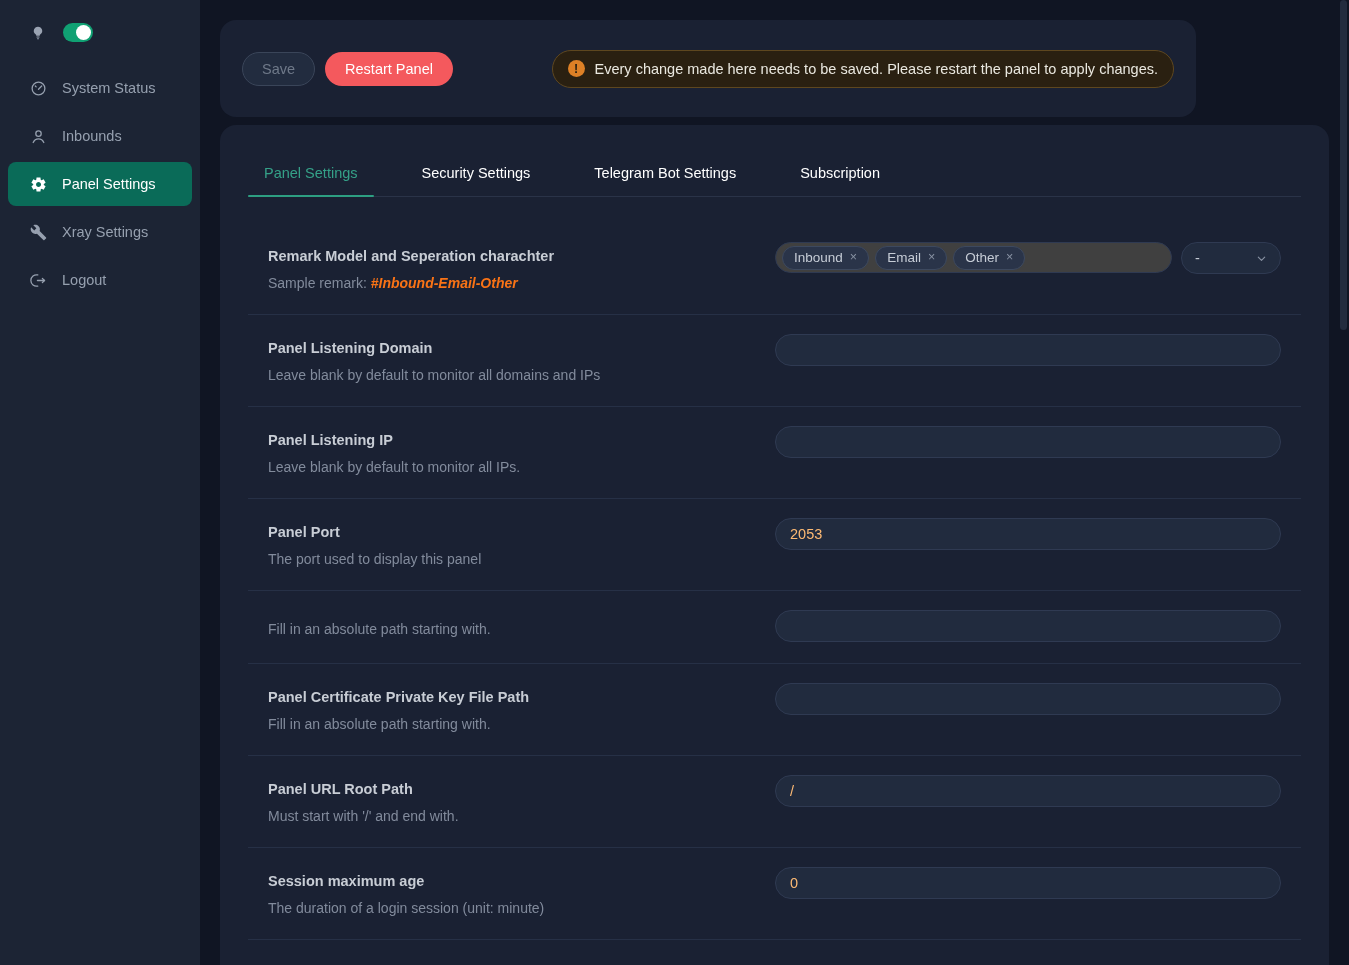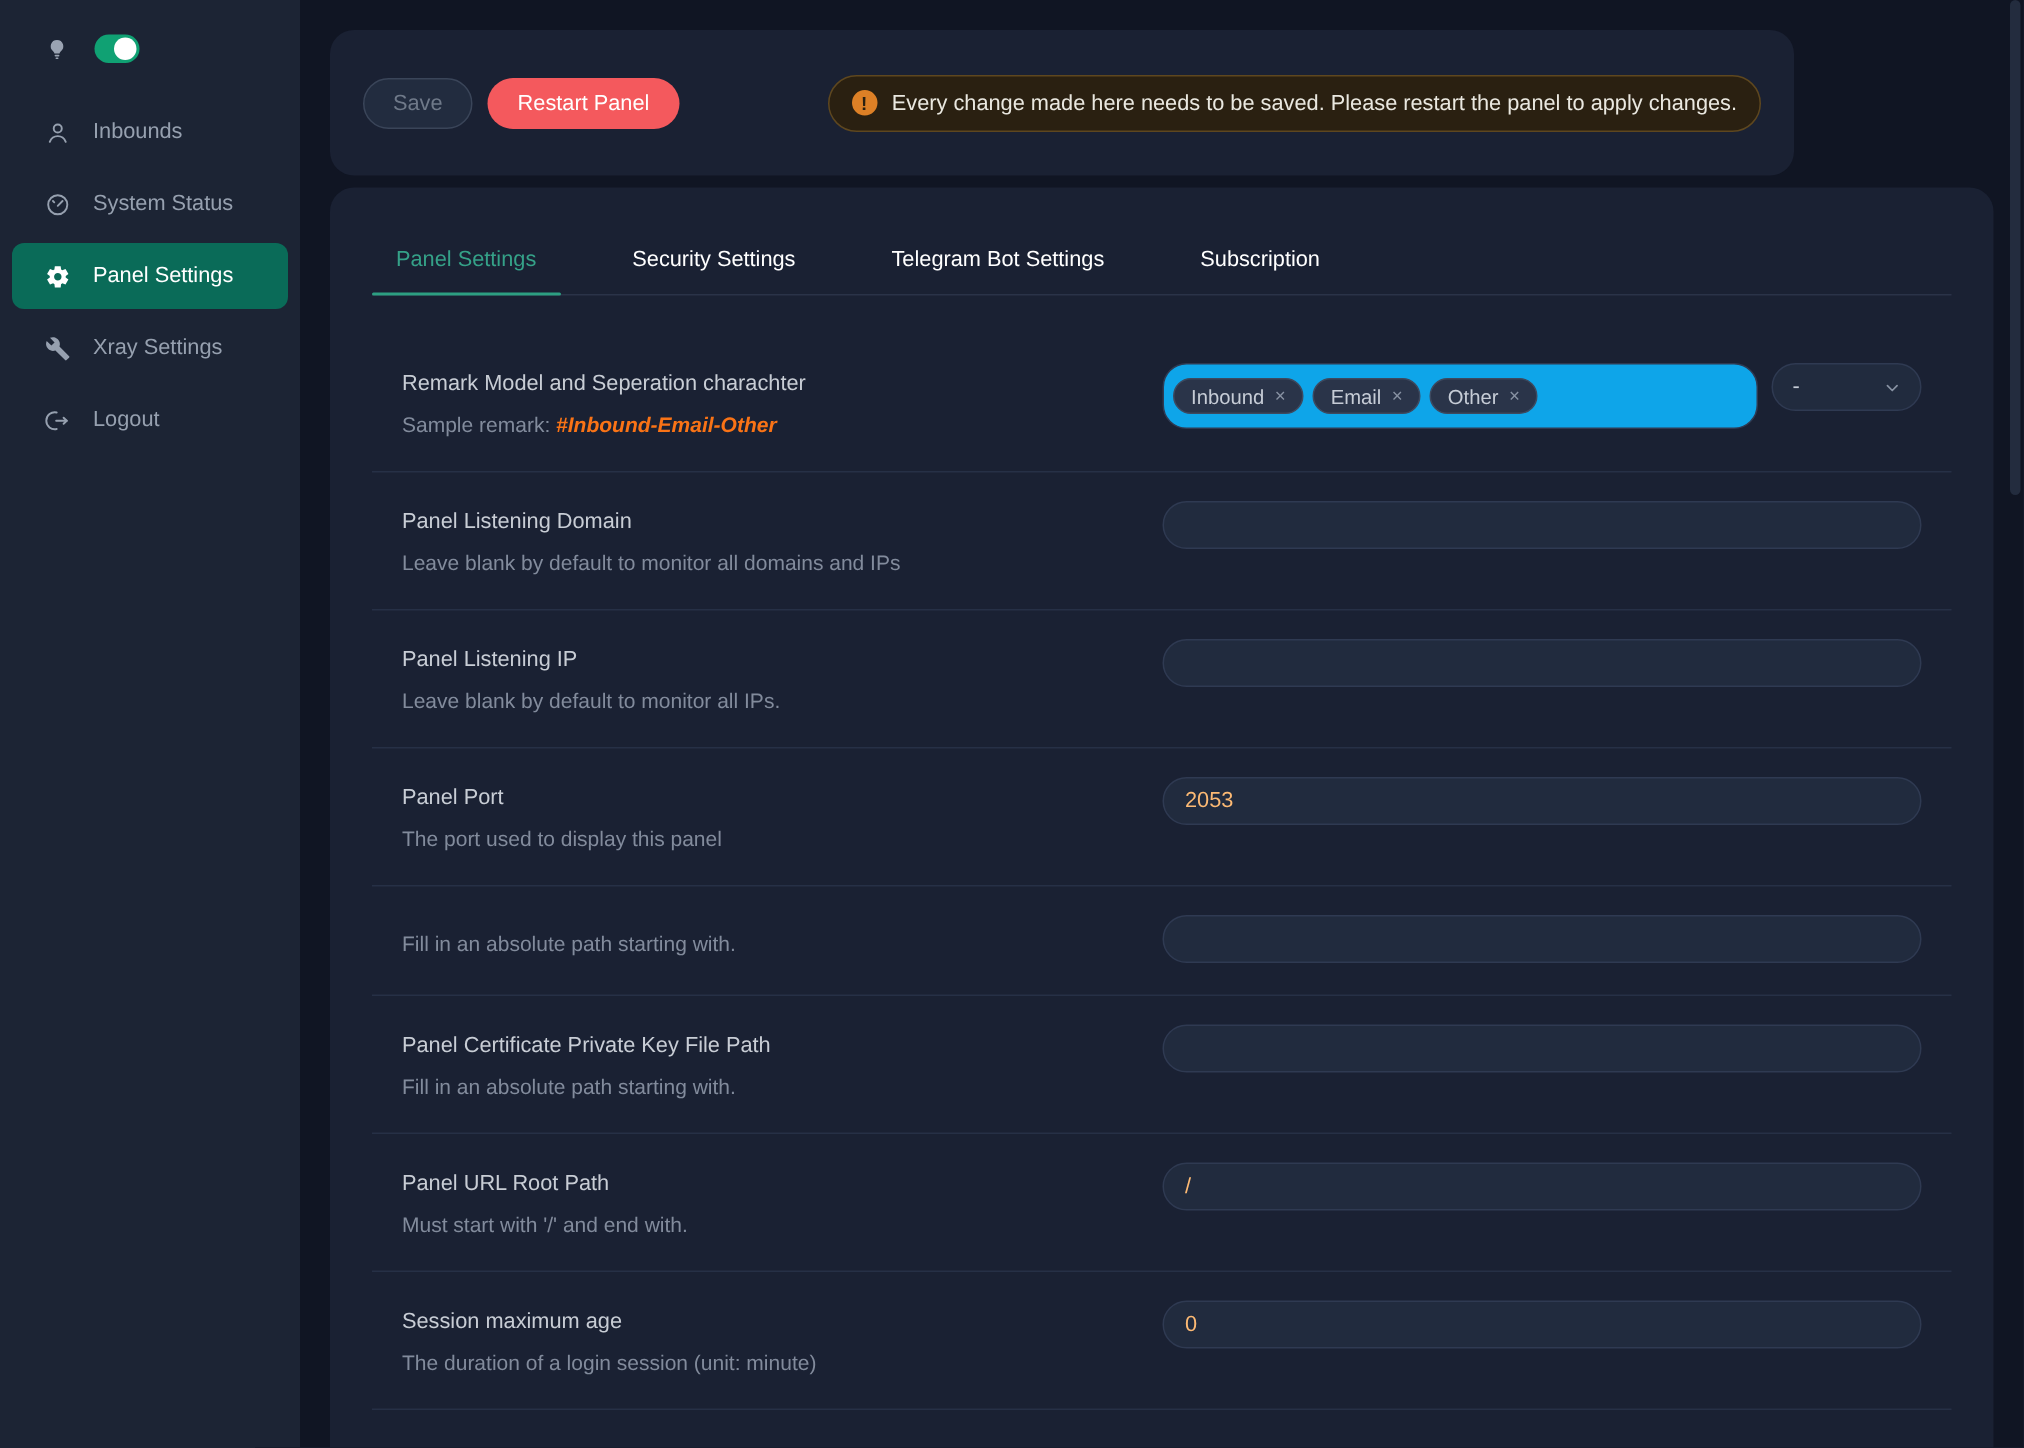--- a/index.html
+++ b/index.html
@@ -84,35 +84,35 @@
     height:2px; background:#2d9f82; border-radius:1px;
   }
 
   .rows { margin-top:26px; }
   .form-row {
     display:flex; justify-content:space-between; align-items:flex-start;
     padding:22px 0 21px; border-bottom:1px solid #263046;
   }
   .form-row.partial { border-bottom:none; padding-bottom:0; }
   .row-label { width:488px; padding-left:20px; }
-  .row-title { font-size:14.5px; font-weight:normal; color:#c8cdd5; line-height:22px; }
+  .row-title { font-size:14.5px; font-weight:bold; color:#c8cdd5; line-height:22px; }
   .row-desc { font-size:14px; color:#828b9c; line-height:20px; margin-top:6px; }
   .row-desc .em { font-style:italic; font-weight:bold; color:#f97316; }
   .row-control { width:506px; margin-right:20px; margin-top:-3px; }
 
   .field {
     width:100%; height:32px; border-radius:16px;
     background:#212b3e; border:1px solid #2f3a52;
     padding:0 14px; color:#fdba74; font-size:14.5px;
     font-family:"Liberation Sans", sans-serif; outline:none;
   }
   .remark-control { display:flex; gap:9px; }
   .tags-input {
-    width:397px; min-width:397px; height:44px; border-radius:16px;
-    background:#0ea5e9; border:1px solid #2f3a52;
+    width:397px; min-width:397px; height:31px; border-radius:16px;
+    background:#404040; border:1px solid #2f3a52;
     display:flex; align-items:center; gap:6px; padding:0 6px;
   }
   .tag {
     height:24px; border-radius:12px; background:#2a3449; border:1px solid #3d495f;
     display:flex; align-items:center; gap:7px; padding:0 11px;
     color:#c6ccd6; font-size:13.5px;
   }
   .tag-x { color:#8892a3; font-size:12.5px; cursor:pointer; line-height:1; }
   .select {
     flex:1; height:32px; border-radius:16px; background:#212b3e;
@@ -141,36 +141,36 @@
     </span>
     <span class="switch">
       <span class="knob"></span>
     </span>
   </div>
 
   <div class="nav">
     <div class="nav-item">
       <span class="nicon">
         <svg width="17" height="17" viewBox="0 0 24 24" fill="none" stroke="currentColor" stroke-width="1.8">
-          <circle cx="12" cy="8" r="3.8"></circle>
-          <path d="M4.5 20.5c1.5-3.7 4.3-5.3 7.5-5.3s6 1.6 7.5 5.3" stroke-linecap="round"></path>
-        </svg>
-      </span>
-      <span>Inbounds</span>
-    </div>
-
-    <div class="nav-item">
-      <span class="nicon">
-        <svg width="17" height="17" viewBox="0 0 24 24" fill="none" stroke="currentColor" stroke-width="1.8">
           <circle cx="12" cy="12" r="9"></circle>
           <path d="M12 13 L16.5 8.5" stroke-linecap="round"></path>
           <path d="M7.5 8.5 l1.2 1.2" stroke-linecap="round"></path>
         </svg>
       </span>
       <span>System Status</span>
+    </div>
+
+    <div class="nav-item">
+      <span class="nicon">
+        <svg width="17" height="17" viewBox="0 0 24 24" fill="none" stroke="currentColor" stroke-width="1.8">
+          <circle cx="12" cy="8" r="3.8"></circle>
+          <path d="M4.5 20.5c1.5-3.7 4.3-5.3 7.5-5.3s6 1.6 7.5 5.3" stroke-linecap="round"></path>
+        </svg>
+      </span>
+      <span>Inbounds</span>
     </div>
 
     <div class="nav-item active">
       <span class="nicon">
         <svg width="17" height="17" viewBox="0 0 24 24" fill="currentColor">
           <path d="M9.25 22l-.4-3.2q-.325-.125-.612-.3t-.563-.375L4.7 19.375l-2.75-4.75 2.575-1.95Q4.5 12.5 4.5 12.337v-.675q0-.162.025-.337L1.95 9.375l2.75-4.75 2.975 1.25q.275-.2.575-.375t.6-.3l.4-3.2h5.5l.4 3.2q.325.125.613.3t.562.375l2.975-1.25 2.75 4.75-2.575 1.95q.025.175.025.338v.674q0 .163-.05.338l2.575 1.95-2.75 4.75-2.95-1.25q-.275.2-.575.375t-.6.3l-.4 3.2zm2.8-6.5q1.45 0 2.475-1.025T15.55 12t-1.025-2.475T12.05 8.5q-1.475 0-2.488 1.025T8.55 12t1.013 2.475T12.05 15.5z"></path>
         </svg>
       </span>
       <span>Panel Settings</span>
     </div>

